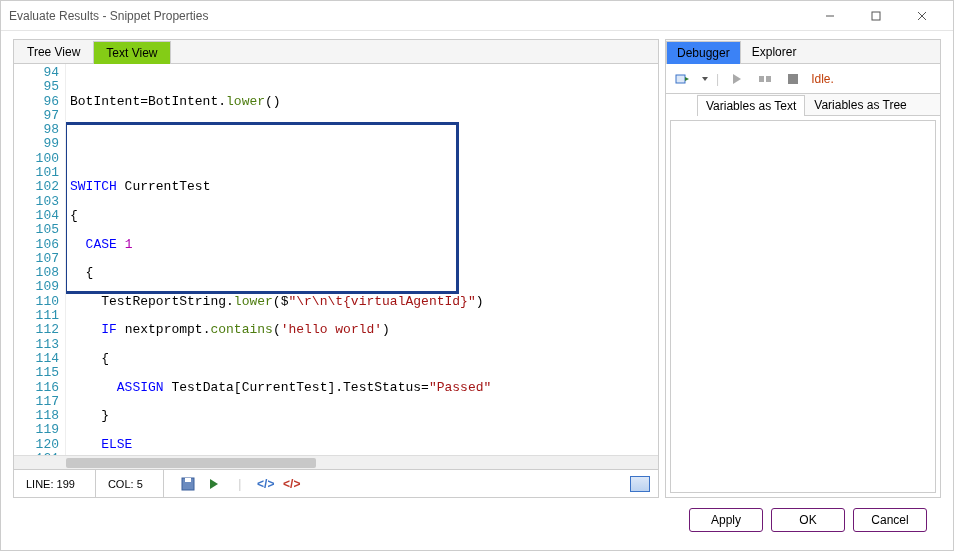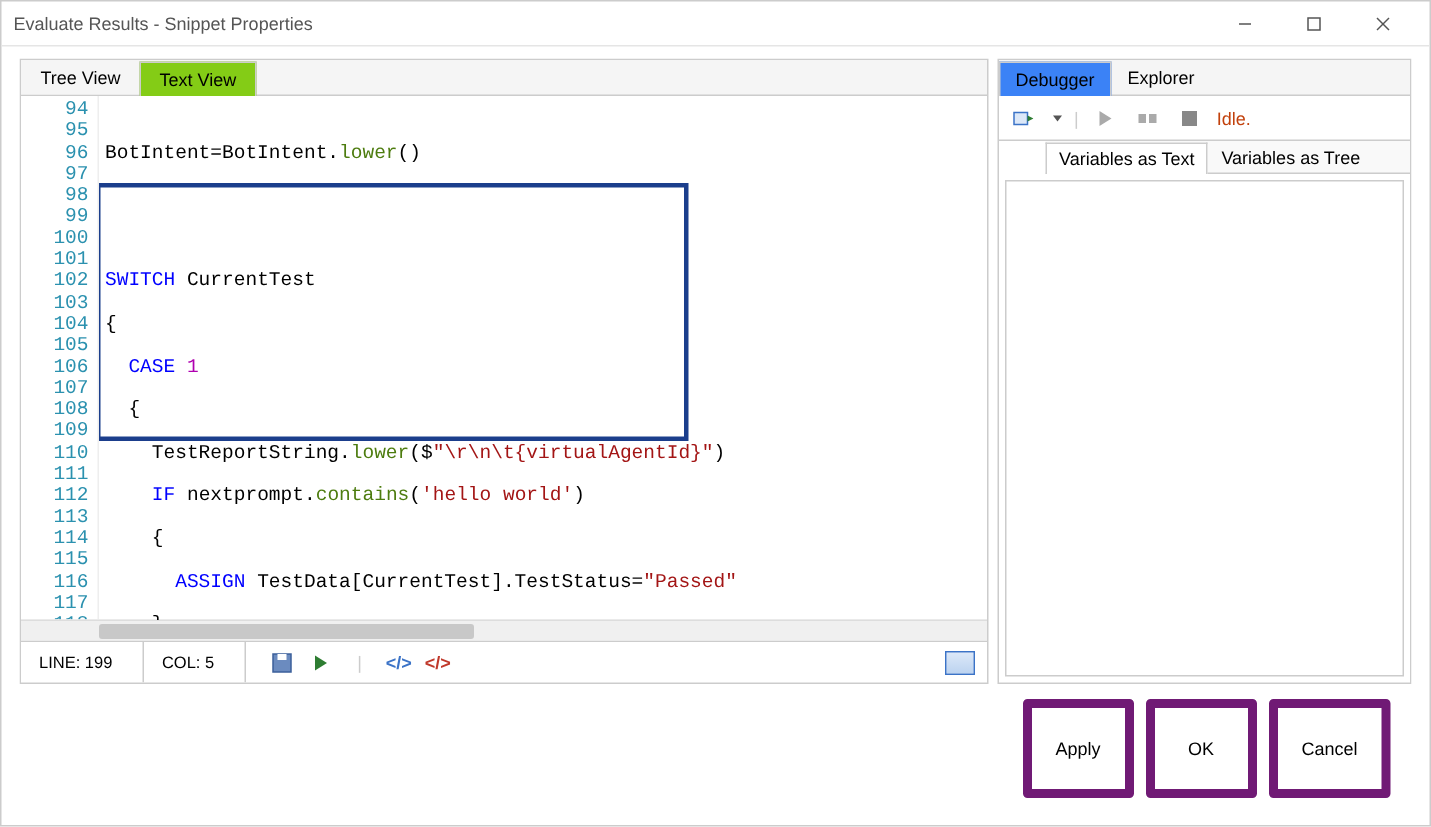--- a/index.html
+++ b/index.html
@@ -39,21 +39,21 @@
 .dbg-btn { width: 20px; height: 20px; display: flex; align-items: center; justify-content: center; color: #555; }
 .dbg-btn.play svg { fill: #2e7d32; }
 .dbg-btn.continue svg { fill: #888; }
 .dbg-btn.step svg { fill: #888; }
 .dbg-status { color: #c2410c; font-size: 12px; }
 .var-tabs { display: flex; border-bottom: 1px solid #ccc; background: #f9f9f9; margin-left: 31px; }
 .var-tab { padding: 3px 8px; border: 1px solid transparent; border-bottom: none; font-size: 12px; cursor: pointer; }
 .var-tab.active { background: #fff; border-color: #ccc; position: relative; top: 1px; }
 .var-body { flex: 1; border: 1px solid #ccc; margin: 4px; background: #fff; }
 .dialog-buttons { display: flex; justify-content: flex-end; gap: 8px; padding: 10px 14px 6px 0; }
-.dlg-btn { min-width: 74px; padding: 20px 16px; border: 6px solid #701a75; border-radius: 3px; background: #fff; cursor: pointer; font-size: 12px; }
+.dlg-btn { min-width: 74px; padding: 4px 16px; border: 1px solid #701a75; border-radius: 3px; background: #fff; cursor: pointer; font-size: 12px; }
 .dropdown-caret { width:0; height:0; border-left:3px solid transparent; border-right:3px solid transparent; border-top:4px solid #555; margin-left:2px; }
 </style>
 </head>
 <body>
 
 <div class="window">
   <div class="titlebar">
     <span class="titlebar-text">Evaluate Results - Snippet Properties</span>
     <div class="titlebar-btns">
       <div class="titlebar-btn">

